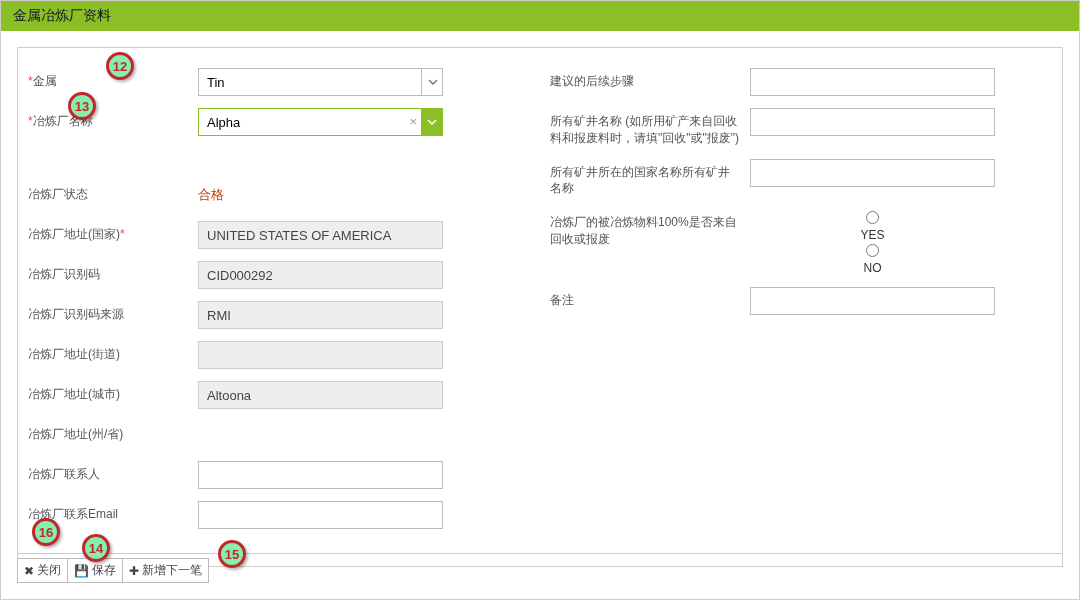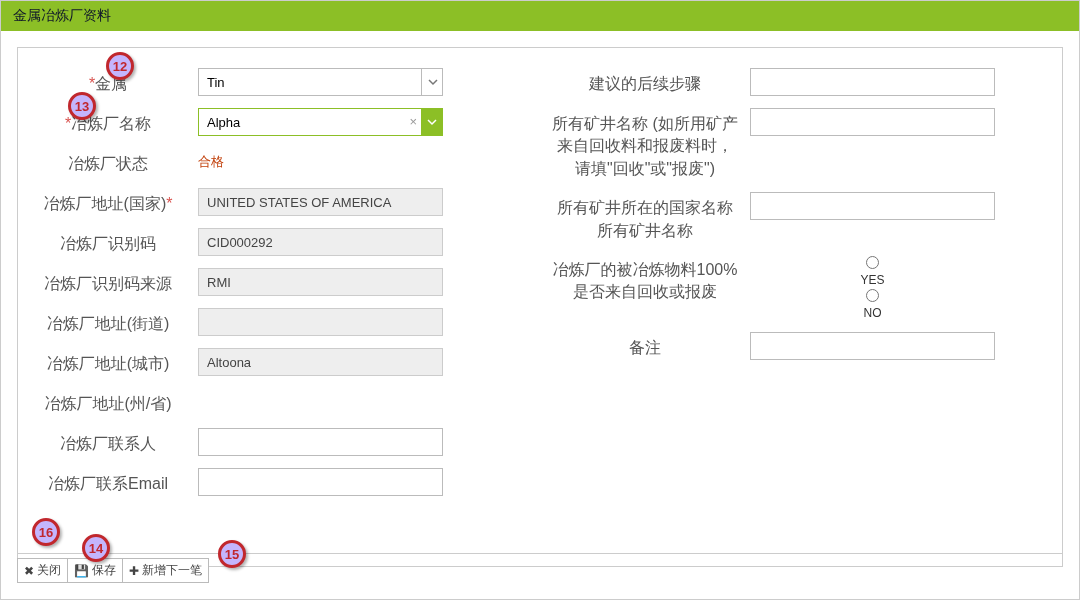--- a/index.html
+++ b/index.html
@@ -3,37 +3,37 @@
 <meta charset="utf-8">
 <style>
 * { box-sizing: border-box; margin: 0; padding: 0; }
 body { font-family: "Microsoft YaHei", Arial, sans-serif; font-size: 13px; color: #333; background: #fff; }
 .modal { width: 1080px; height: 600px; border: 1px solid #ccc; position: relative; overflow: hidden; }
 .modal-header { background: #8cbf26; color: #0f172a; padding: 6px 12px; font-size: 14px; font-weight: normal; }
 .modal-body { padding: 20px 10px 10px 10px; border: 1px solid #ccc; margin: 16px; height: 520px; position: relative; }
 .columns { display: flex; gap: 20px; }
 .col { flex: 1; }
 .form-row { display: flex; align-items: flex-start; margin-bottom: 12px; min-height: 28px; }
-.form-label { width: 170px; text-align: center; padding-right: 10px; padding-top: 5px; color: #555; font-size: 16px; line-height: 1.4; }
+.form-label { width: 170px; text-align: left; padding-right: 10px; padding-top: 5px; color: #555; font-size: 12px; line-height: 1.4; }
 .form-label .req { color: #d9534f; }
 .form-control { flex: 1; max-width: 245px; }
 .input, .select { width: 100%; height: 28px; border: 1px solid #bbb; padding: 0 8px; font-size: 13px; background: #fff; }
 .input.ro { background: #eeeeee; color: #444; border: 1px solid #ccc; }
 .static-text { padding-top: 5px; color: #c2410c; }
 .select-wrap { position: relative; display: flex; align-items: center; width: 245px; border-radius: 6px; }
 .select-wrap .input { padding-right: 24px; }
 .select-arrow { position: absolute; right: 0; top: 0; width: 22px; height: 28px; display: flex; align-items: center; justify-content: center; color: #777; border-left: 1px solid #bbb; }
 .select-arrow.green { background: #8cbf26; color: #fff; border-left: none; }
 .select-arrow svg { width: 10px; height: 10px; }
 .clear-x { position: absolute; right: 26px; top: 6px; color: #999; cursor: pointer; font-size: 13px; }
 .radios { display: flex; flex-direction: column; gap: 2px; padding-top: 2px; }
 .radios label { display: flex; align-items: center; gap: 4px; font-size: 12px; flex-direction: column; }
 .modal-footer { position: absolute; left: 16px; right: 16px; bottom: 16px; border-top: 1px solid #ccc; padding-top: 4px; display: flex; gap: 0; }
 .footer-btn { border: 1px solid #bbb; background: #fff; padding: 3px 6px; font-size: 12px; color: #444; display: inline-flex; align-items: center; gap: 3px; cursor: pointer; margin-right: -1px; }
-.callout { position: absolute; width: 28px; height: 28px; border-radius: 50%; background: #c4b5fd; border: 3px solid #c1272d; display: flex; align-items: center; justify-content: center; font-weight: bold; color: #c1272d; font-size: 13px; z-index: 10; box-shadow: 2px 2px 3px rgba(0,0,0,0.3); }
+.callout { position: absolute; width: 28px; height: 28px; border-radius: 50%; background: #86efac; border: 3px solid #c1272d; display: flex; align-items: center; justify-content: center; font-weight: bold; color: #c1272d; font-size: 13px; z-index: 10; box-shadow: 2px 2px 3px rgba(0,0,0,0.3); }
 .callout::before { content: ""; position: absolute; width: 34px; height: 34px; border-radius: 50%; background: transparent; }
 .input.hl { border: 1px solid #8cbf26; }
 </style>
 </head>
 <body>
 
 <div class="modal">
   <div class="modal-header">
     <span>金属冶炼厂资料</span>
   </div>
@@ -72,21 +72,21 @@
               <span class="clear-x">×</span>
               <span class="select-arrow green">
                 <svg viewBox="0 0 10 10">
                     <path d="M1 3 L5 7 L9 3" fill="none" stroke="currentColor" stroke-width="1.5"></path>
                   </svg>
               </span>
             </div>
           </div>
         </div>
 
-        <div class="form-row" style="margin-top:12px;">
+        <div class="form-row" style="margin-top:45px;">
           <div class="form-label"><span>冶炼厂状态</span></div>
           <div class="form-control static-text">合格</div>
         </div>
 
         <div class="form-row">
           <div class="form-label"><span>冶炼厂地址(国家)</span><span class="req">*</span></div>
           <div class="form-control"><input class="input ro" readonly="" value="UNITED STATES OF AMERICA" style=""></div>
         </div>
 
         <div class="form-row">

